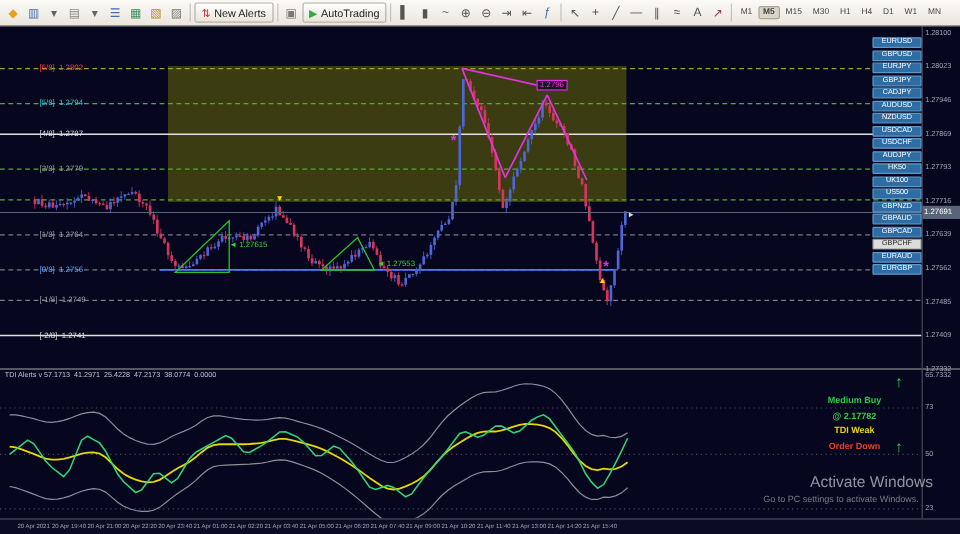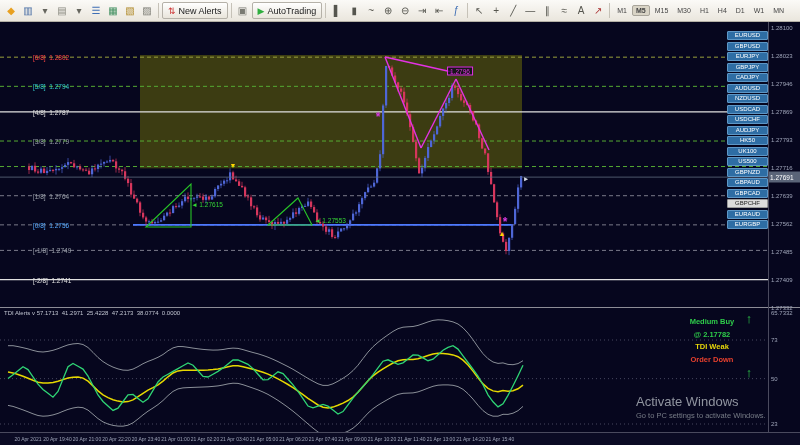--- a/index.html
+++ b/index.html
@@ -32,30 +32,30 @@
     transform:translateY(-50%);z-index:6;}
   
   #watchlist{position:absolute;left:727px;top:31px;display:flex;flex-direction:column;gap:1.5px;z-index:10;}
   .wl-btn{width:41px;height:9px;background:#2e6da4;border:1px solid #5e97c6;color:#fff;
     font-size:6px;line-height:7px;display:flex;align-items:center;justify-content:center;
     border-radius:1px;padding:0;font-family:"Liberation Sans",sans-serif;}
   .wl-btn.active{background:#dcdcdc;color:#222;border-color:#9a9a9a;}
   
   #tdi-label{position:absolute;left:4px;top:310px;font-size:6px;color:#c0c4d0;z-index:4;white-space:pre;}
   #divider{position:absolute;left:0;top:307px;width:800px;height:1px;background:#8c8c96;z-index:4;}
-  #signal-text{position:absolute;left:670px;top:316px;width:84px;text-align:center;
+  #signal-text{position:absolute;left:670px;top:328px;width:84px;text-align:center;
     font-size:7.5px;font-weight:bold;line-height:12.5px;z-index:4;}
   .pane-arrow{position:absolute;font-size:13px;font-weight:bold;z-index:4;transform:translate(-50%,-50%);}
   
   #time-axis{position:absolute;left:0;top:432px;width:800px;height:13px;background:#0b0b24;
     border-top:1px solid #4a4a5e;z-index:8;}
   .tx{position:absolute;top:3px;font-size:5px;color:#9ea4b8;transform:translateX(-50%);white-space:nowrap;}
   
   #watermark{position:absolute;left:636px;top:394px;z-index:9;pointer-events:none;}
-  #wm1{font-size:13px;color:#a8adb6;opacity:.85;}
+  #wm1{font-size:13px;color:#a8adb6;opacity:.85;margin-left:39px;}
   #wm2{font-size:7.5px;color:#8a9098;opacity:.85;margin-top:2px;}
 </style>
 </head>
 <body>
 
 <div id="toolbar">
     <span class="tb-icon" style="color: rgb(232, 160, 32);">◆</span>
     <span class="tb-icon" style="color: rgb(74, 111, 165);">▥</span>
     <span class="tb-icon" style="color: rgb(102, 102, 94);">▾</span>
     <span class="tb-icon" style="color: rgb(138, 138, 128);">▤</span>

